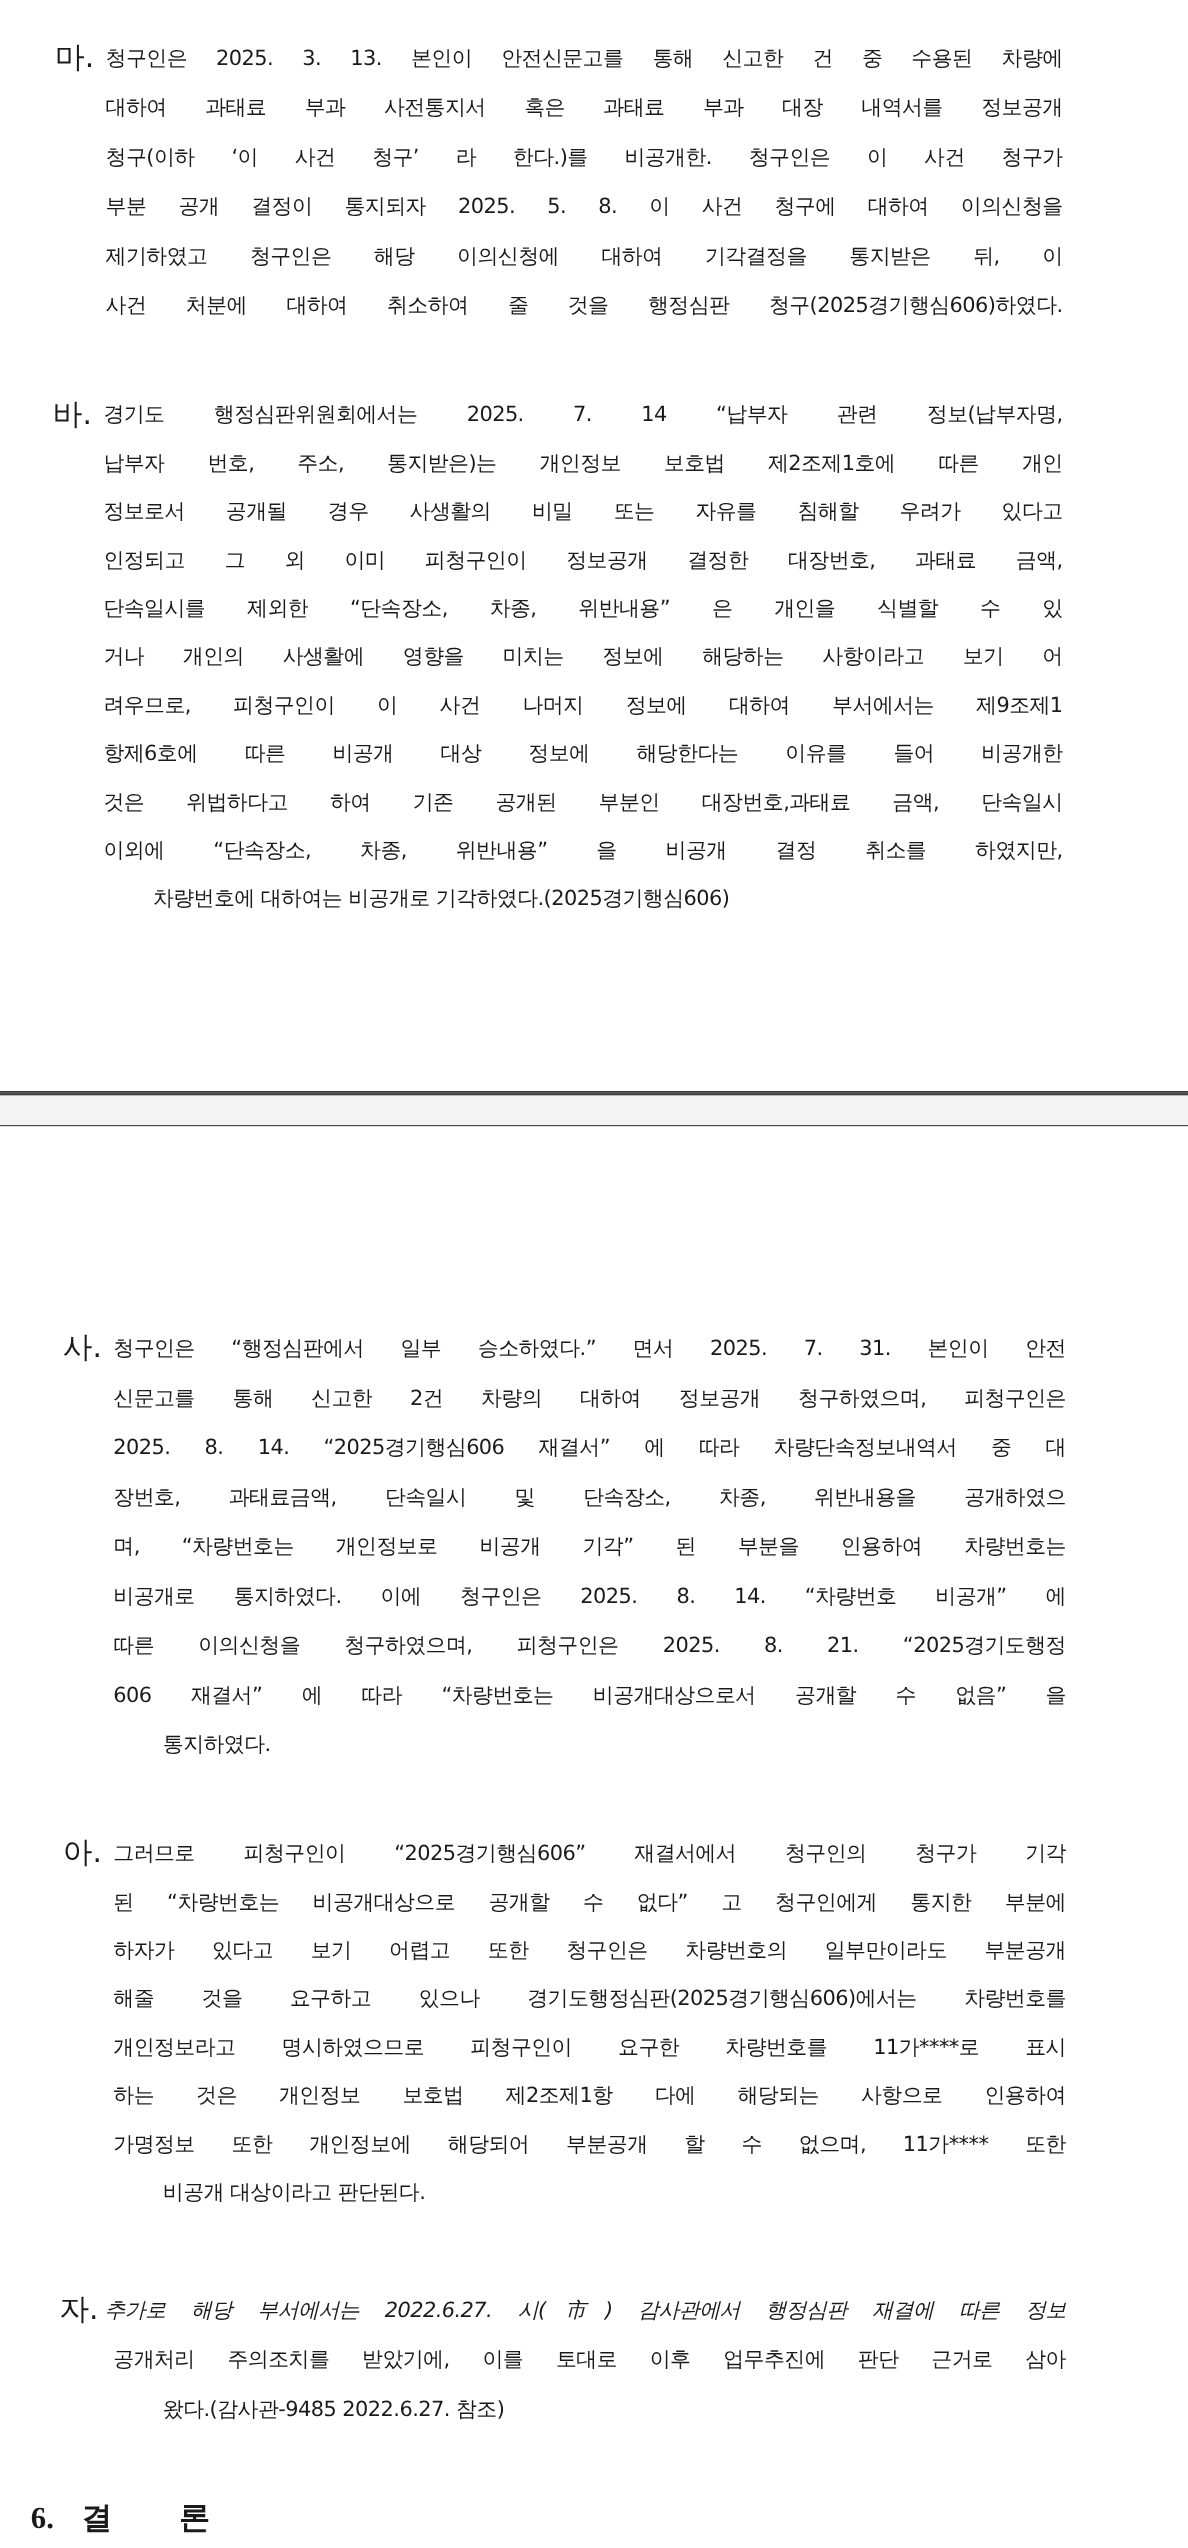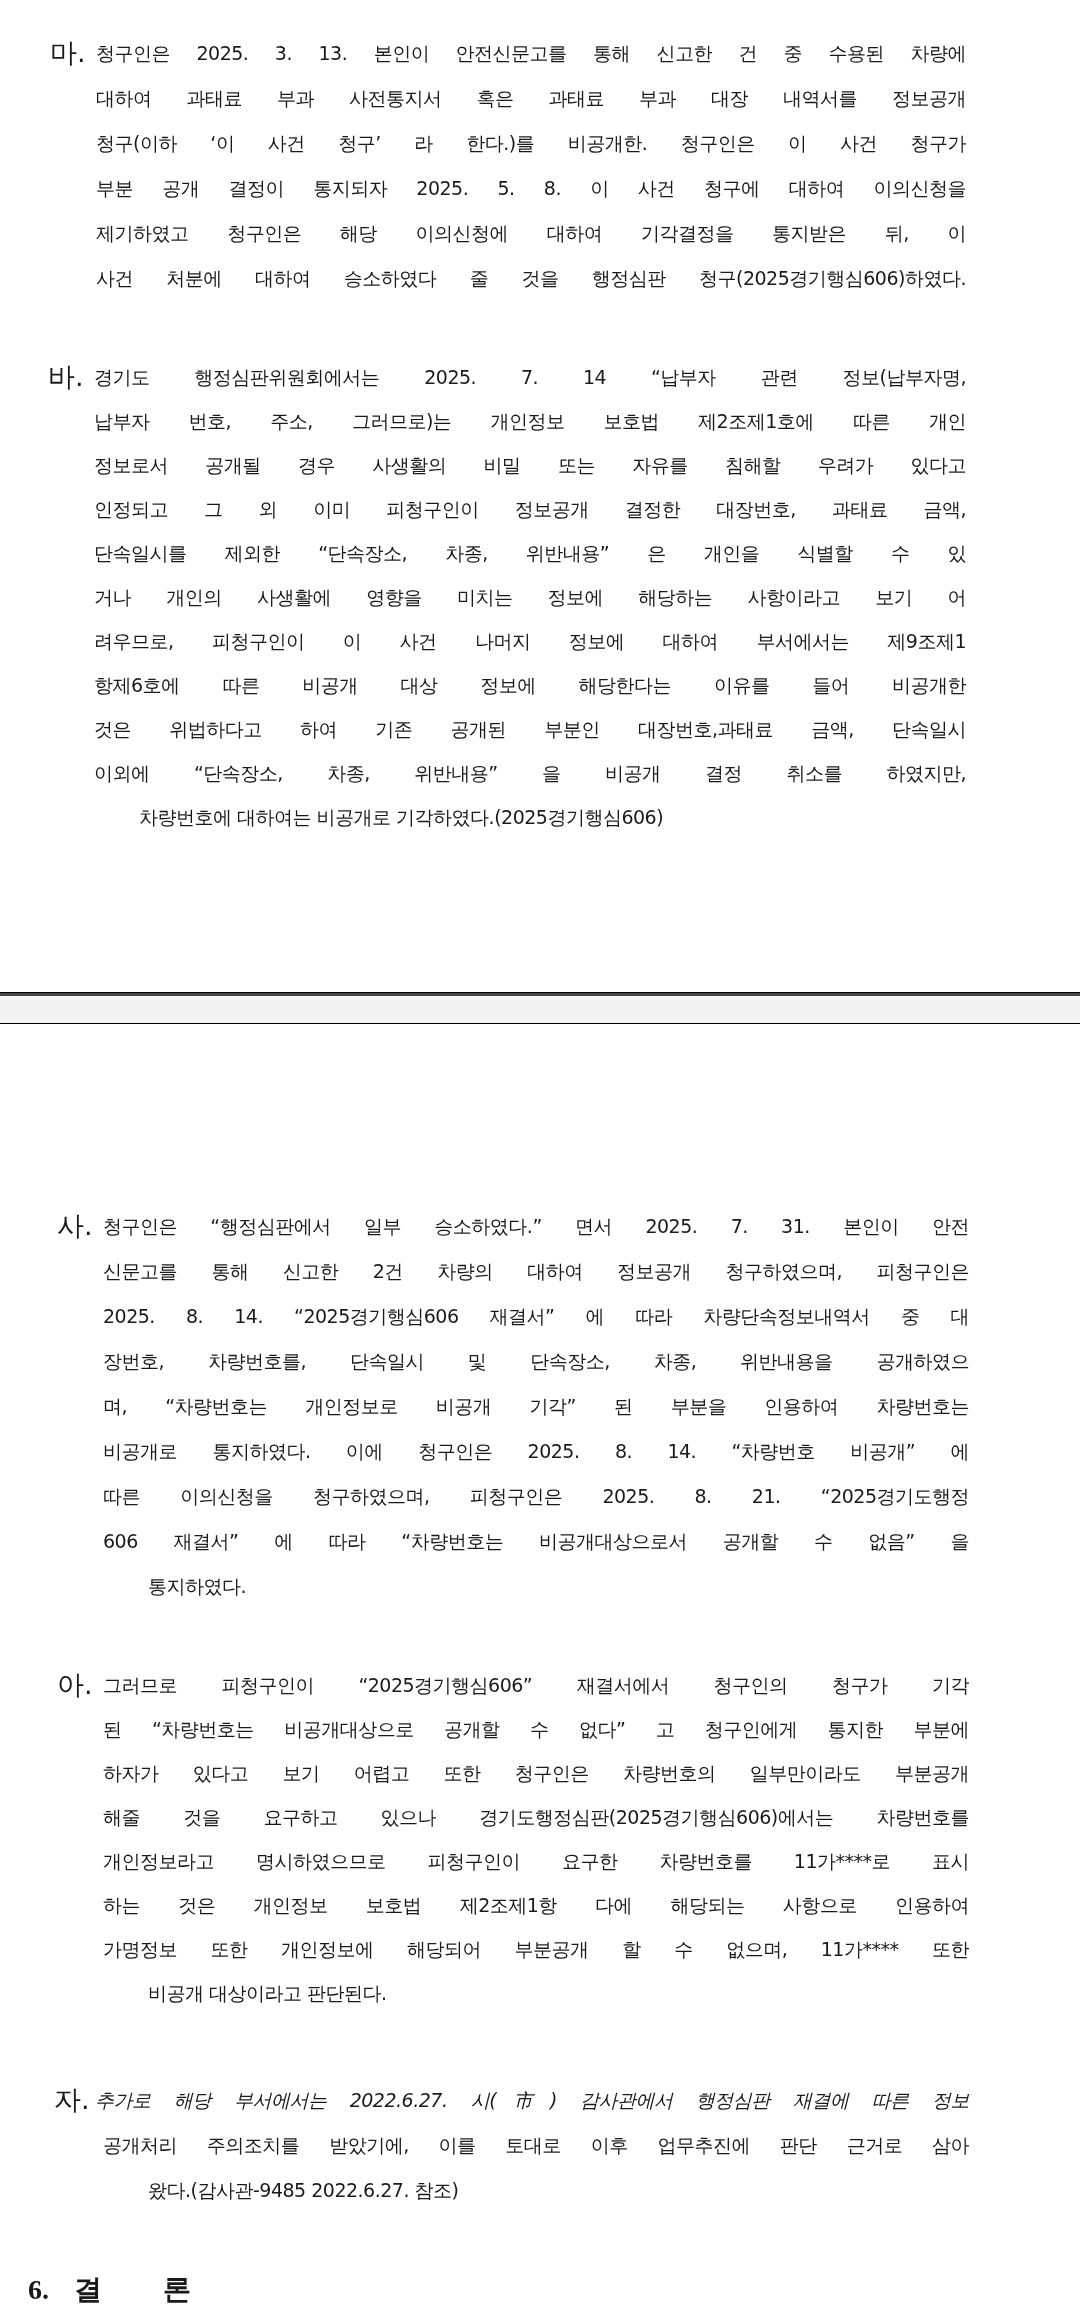--- a/index.html
+++ b/index.html
@@ -92,27 +92,27 @@
 
 <div class="page page-1">
 
   <div class="section" style="top:31px;">
     <span class="marker" style="left:50px;top:0;">마.</span>
     <div class="line" style="left:96px;width:870px;top:0px;">청구인은 2025. 3. 13. 본인이 안전신문고를 통해 신고한 건 중 수용된 차량에</div>
     <div class="line" style="left:96px;width:870px;top:45px;">대하여 과태료 부과 사전통지서 혹은 과태료 부과 대장 내역서를 정보공개</div>
     <div class="line" style="left:96px;width:870px;top:90px;">청구(이하 ‘이 사건 청구’ 라 한다.)를 비공개한. 청구인은 이 사건 청구가</div>
     <div class="line" style="left:96px;width:870px;top:135px;">부분 공개 결정이 통지되자 2025. 5. 8. 이 사건 청구에 대하여 이의신청을</div>
     <div class="line" style="left:96px;width:870px;top:180px;">제기하였고 청구인은 해당 이의신청에 대하여 기각결정을 통지받은 뒤, 이</div>
-    <div class="line" style="left:96px;width:870px;top:225px;">사건 처분에 대하여 승소하였다 줄 것을 행정심판 청구(2025경기행심606)하였다.</div>
+    <div class="line" style="left:96px;width:870px;top:225px;">사건 처분에 대하여 취소하여 줄 것을 행정심판 청구(2025경기행심606)하였다.</div>
   </div>
 
   <div class="section" style="top:355px;">
     <span class="marker" style="left:48px;top:0;">바.</span>
     <div class="line" style="left:94px;width:872px;top:0px;">경기도 행정심판위원회에서는 2025. 7. 14 “납부자 관련 정보(납부자명,</div>
-    <div class="line" style="left:94px;width:872px;top:44px;">납부자 번호, 주소, 그러므로)는 개인정보 보호법 제2조제1호에 따른 개인</div>
+    <div class="line" style="left:94px;width:872px;top:44px;">납부자 번호, 주소, 통지받은)는 개인정보 보호법 제2조제1호에 따른 개인</div>
     <div class="line" style="left:94px;width:872px;top:88px;">정보로서 공개될 경우 사생활의 비밀 또는 자유를 침해할 우려가 있다고</div>
     <div class="line" style="left:94px;width:872px;top:132px;">인정되고 그 외 이미 피청구인이 정보공개 결정한 대장번호, 과태료 금액,</div>
     <div class="line" style="left:94px;width:872px;top:176px;">단속일시를 제외한 “단속장소, 차종, 위반내용” 은 개인을 식별할 수 있</div>
     <div class="line" style="left:94px;width:872px;top:220px;">거나 개인의 사생활에 영향을 미치는 정보에 해당하는 사항이라고 보기 어</div>
     <div class="line" style="left:94px;width:872px;top:264px;">려우므로, 피청구인이 이 사건 나머지 정보에 대하여 부서에서는 제9조제1</div>
     <div class="line" style="left:94px;width:872px;top:308px;">항제6호에 따른 비공개 대상 정보에 해당한다는 이유를 들어 비공개한</div>
     <div class="line" style="left:94px;width:872px;top:352px;">것은 위법하다고 하여 기존 공개된 부분인 대장번호,과태료 금액, 단속일시</div>
     <div class="line" style="left:94px;width:872px;top:396px;">이외에 “단속장소, 차종, 위반내용” 을 비공개 결정 취소를 하였지만,</div>
     <div class="line last" style="left:94px;width:872px;top:440px;">차량번호에 대하여는 비공개로 기각하였다.(2025경기행심606)</div>
   </div>
@@ -125,21 +125,21 @@
   <div class="bottom-rule"></div>
 </div>
 
 <div class="page page-2">
 
   <div class="section" style="top:180px;">
     <span class="marker" style="left:57px;top:0;">사.</span>
     <div class="line" style="left:103px;width:866px;top:0px;">청구인은 “행정심판에서 일부 승소하였다.” 면서 2025. 7. 31. 본인이 안전</div>
     <div class="line" style="left:103px;width:866px;top:45px;">신문고를 통해 신고한 2건 차량의 대하여 정보공개 청구하였으며, 피청구인은</div>
     <div class="line" style="left:103px;width:866px;top:90px;">2025. 8. 14. “2025경기행심606 재결서” 에 따라 차량단속정보내역서 중 대</div>
-    <div class="line" style="left:103px;width:866px;top:135px;">장번호, 차량번호를, 단속일시 및 단속장소, 차종, 위반내용을 공개하였으</div>
+    <div class="line" style="left:103px;width:866px;top:135px;">장번호, 과태료금액, 단속일시 및 단속장소, 차종, 위반내용을 공개하였으</div>
     <div class="line" style="left:103px;width:866px;top:180px;">며, “차량번호는 개인정보로 비공개 기각” 된 부분을 인용하여 차량번호는</div>
     <div class="line" style="left:103px;width:866px;top:225px;">비공개로 통지하였다. 이에 청구인은 2025. 8. 14. “차량번호 비공개” 에</div>
     <div class="line" style="left:103px;width:866px;top:270px;">따른 이의신청을 청구하였으며, 피청구인은 2025. 8. 21. “2025경기도행정</div>
     <div class="line" style="left:103px;width:866px;top:315px;">606 재결서” 에 따라 “차량번호는 비공개대상으로서 공개할 수 없음” 을</div>
     <div class="line last" style="left:103px;width:866px;top:360px;">통지하였다.</div>
   </div>
 
   <div class="section" style="top:639px;">
     <span class="marker" style="left:57px;top:0;">아.</span>
     <div class="line" style="left:103px;width:866px;top:0px;">그러므로 피청구인이 “2025경기행심606” 재결서에서 청구인의 청구가 기각</div>

